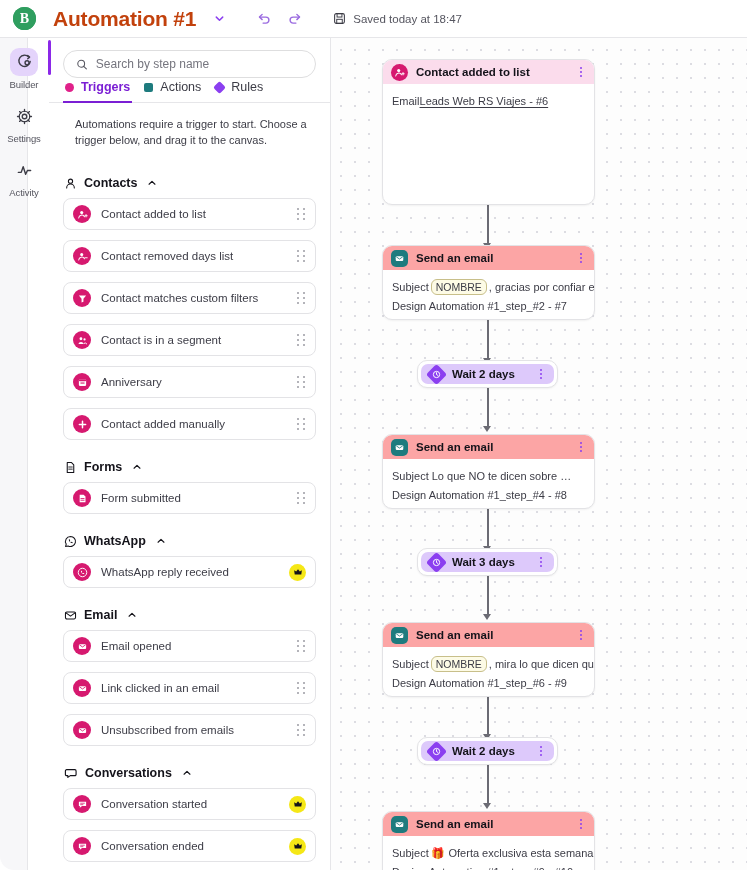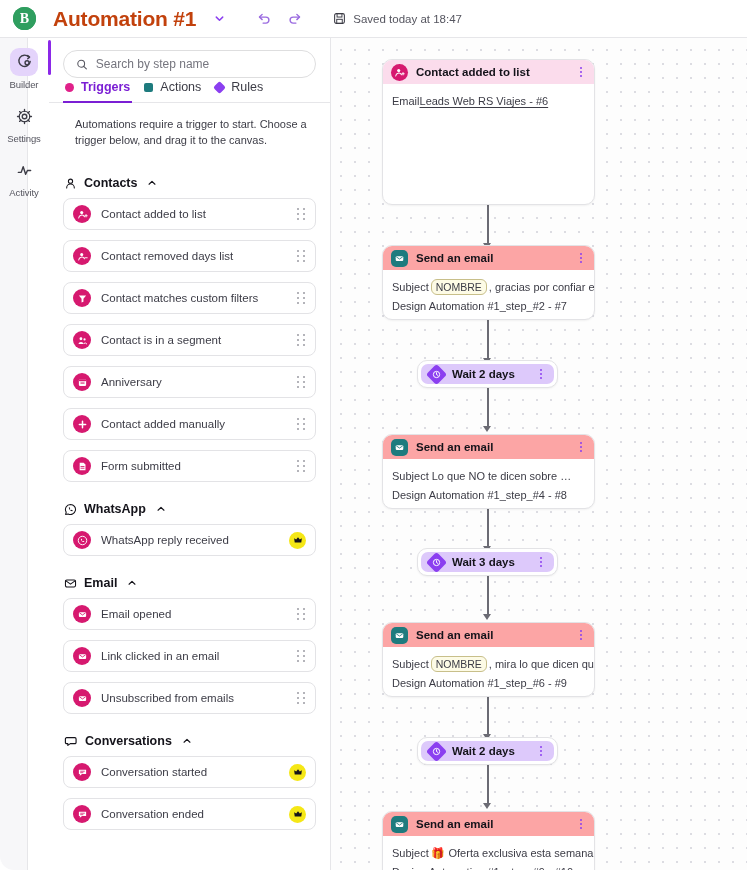--- a/index.html
+++ b/index.html
@@ -416,20 +416,30 @@
         <span class="drag-dots">
             <i></i>
             <i></i>
             <i></i>
             <i></i>
             <i></i>
             <i></i>
           </span>
       </div>
 
+      <div class="group-head">
+        <svg width="13" height="13" viewBox="0 0 16 16">
+          <path d="M4 1.8 h5 l3 3 v9.4 H4 z" fill="none" stroke="#14131a" stroke-width="1.3" stroke-linejoin="round"></path>
+          <path d="M5.8 7.4 h4.4 M5.8 10 h4.4" stroke="#14131a" stroke-width="1.1" stroke-linecap="round"></path>
+        </svg>
+        <span>Forms</span>
+        <svg class="caret" width="10" height="10" viewBox="0 0 12 12">
+          <path d="M2.5 7.5 L6 4 L9.5 7.5" fill="none" stroke="#14131a" stroke-width="1.4" stroke-linecap="round" stroke-linejoin="round"></path>
+        </svg>
+      </div>
 
       <div class="step-card">
         <span class="step-ic">
           <svg width="11" height="11" viewBox="0 0 14 14">
               <path d="M3.4 2.2 h5 l2.4 2.4 v7.2 h-7.4 z" fill="#fff"></path>
               <path d="M5 7 h4 M5 9.2 h4" stroke="#d6196f" stroke-width="1.1" stroke-linecap="round"></path>
             </svg>
         </span>
         <span class="step-label">Form submitted</span>
         <span class="drag-dots">

